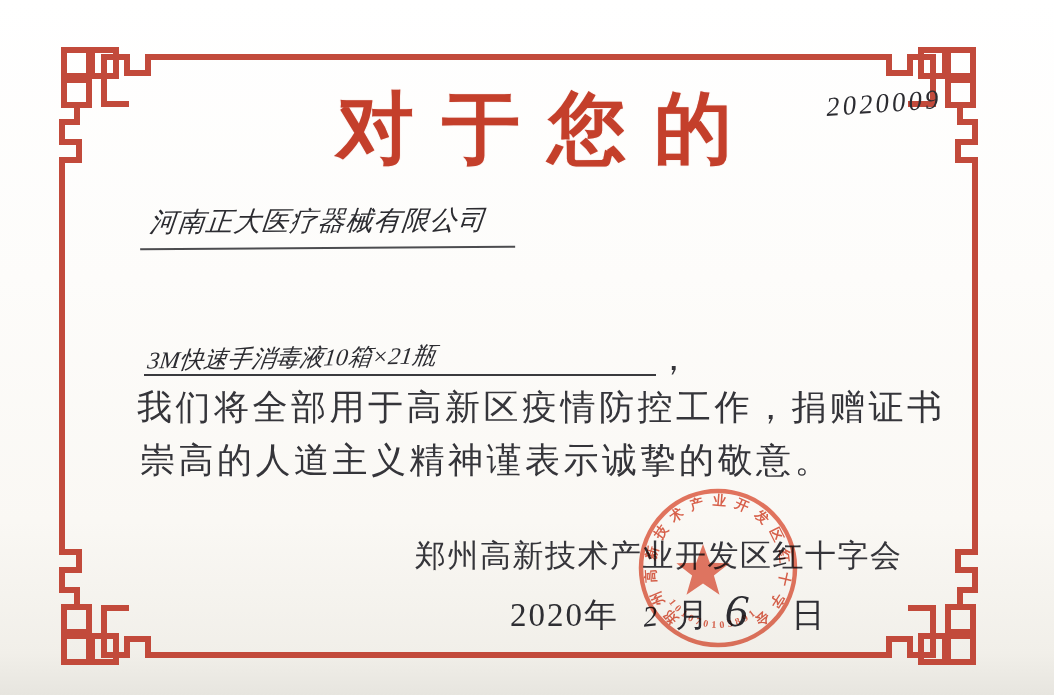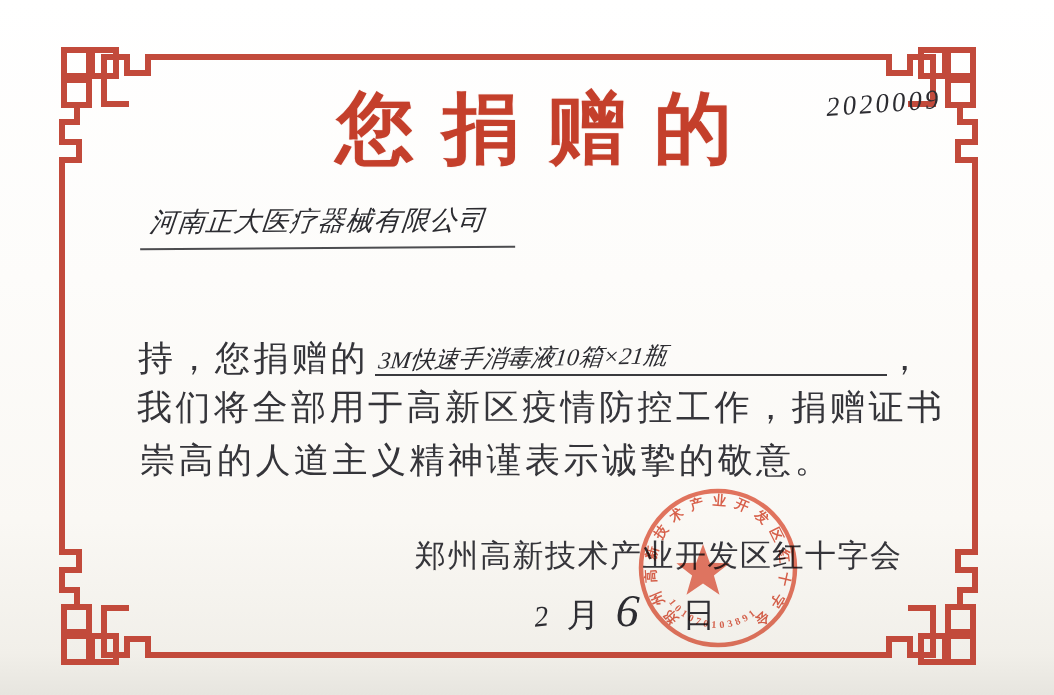--- a/index.html
+++ b/index.html
@@ -76,43 +76,43 @@
         <rect x="64" y="80" width="25" height="25"></rect>
         <path d="M 77 105 L 77 122 L 62 122 L 62 142 L 79 142 L 79 160 L 62 160 L 62 360"></path>
       </g>
     </defs>
     <use href="#corner"></use>
     <use href="#corner" transform="translate(1037,0) scale(-1,1)"></use>
     <use href="#corner" transform="translate(0,712) scale(1,-1)"></use>
     <use href="#corner" transform="translate(1037,712) scale(-1,-1)"></use>
   </svg>
 
-  <h1 class="title">您捐赠的</h1>
+  <h1 class="title">对于您的</h1>
 
   <div class="serial hand">2020009</div>
 
   <div class="donor">
     <span class="hand">河南正大医疗器械有限公司</span>
   </div>
 
 
   <div class="bodyline l2">
-    <span>持，您捐赠的</span>
     <span class="item-slot">
       <span class="hand">3M快速手消毒液10箱×21瓶</span>
     </span>
     <span>，</span>
   </div>
 
   <div class="bodyline l3">我们将全部用于高新区疫情防控工作，捐赠证书</div>
   <div class="bodyline l4">崇高的人道主义精神谨表示诚挚的敬意。</div>
 
   <div class="org">郑州高新技术产业开发区红十字会</div>
 
   <div class="date-row">
+    <span class="year">2020年</span>
     <span class="m-val hand">2</span>
     <span class="m-lab">月</span>
     <span class="d-val hand">6</span>
     <span class="d-lab">日</span>
   </div>
 
   <svg class="seal-svg" width="1054" height="695" viewBox="0 0 1054 695">
     <circle cx="718" cy="568" r="77" fill="none" stroke="#e05a41" stroke-width="4.5" opacity="0.92"></circle>
     <polygon transform="translate(703,572)" fill="#e05a41" opacity="0.9" points="0,-28 6.8,-9.3 26.6,-8.7 10.9,3.6 16.5,22.7 0,11.5 -16.5,22.7 -10.9,3.6 -26.6,-8.7 -6.8,-9.3"></polygon>
     <defs>

